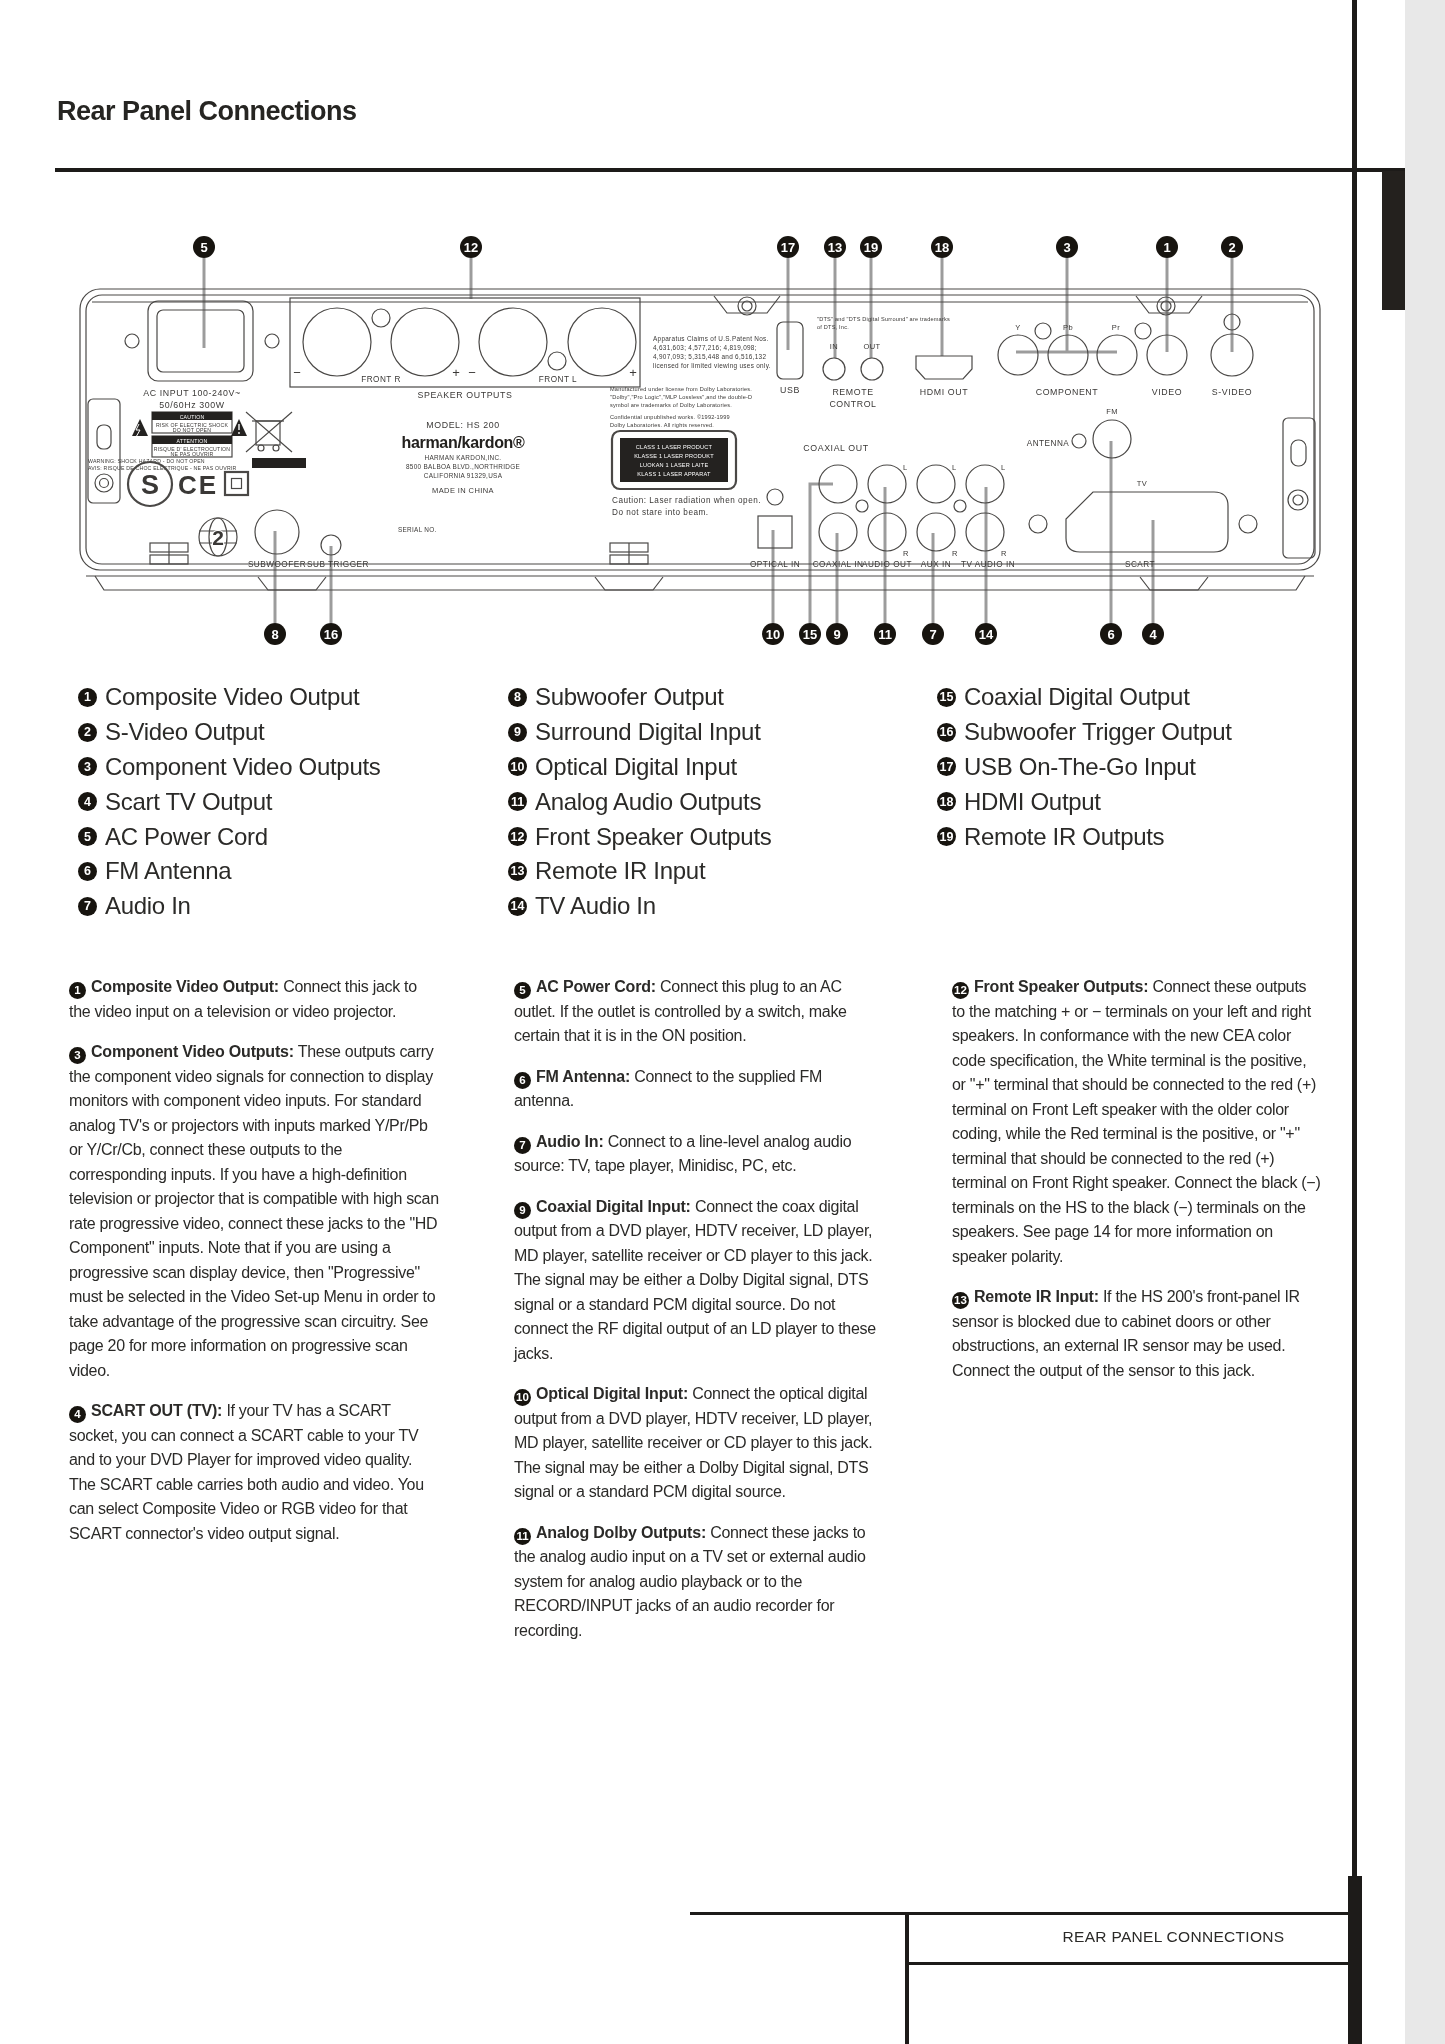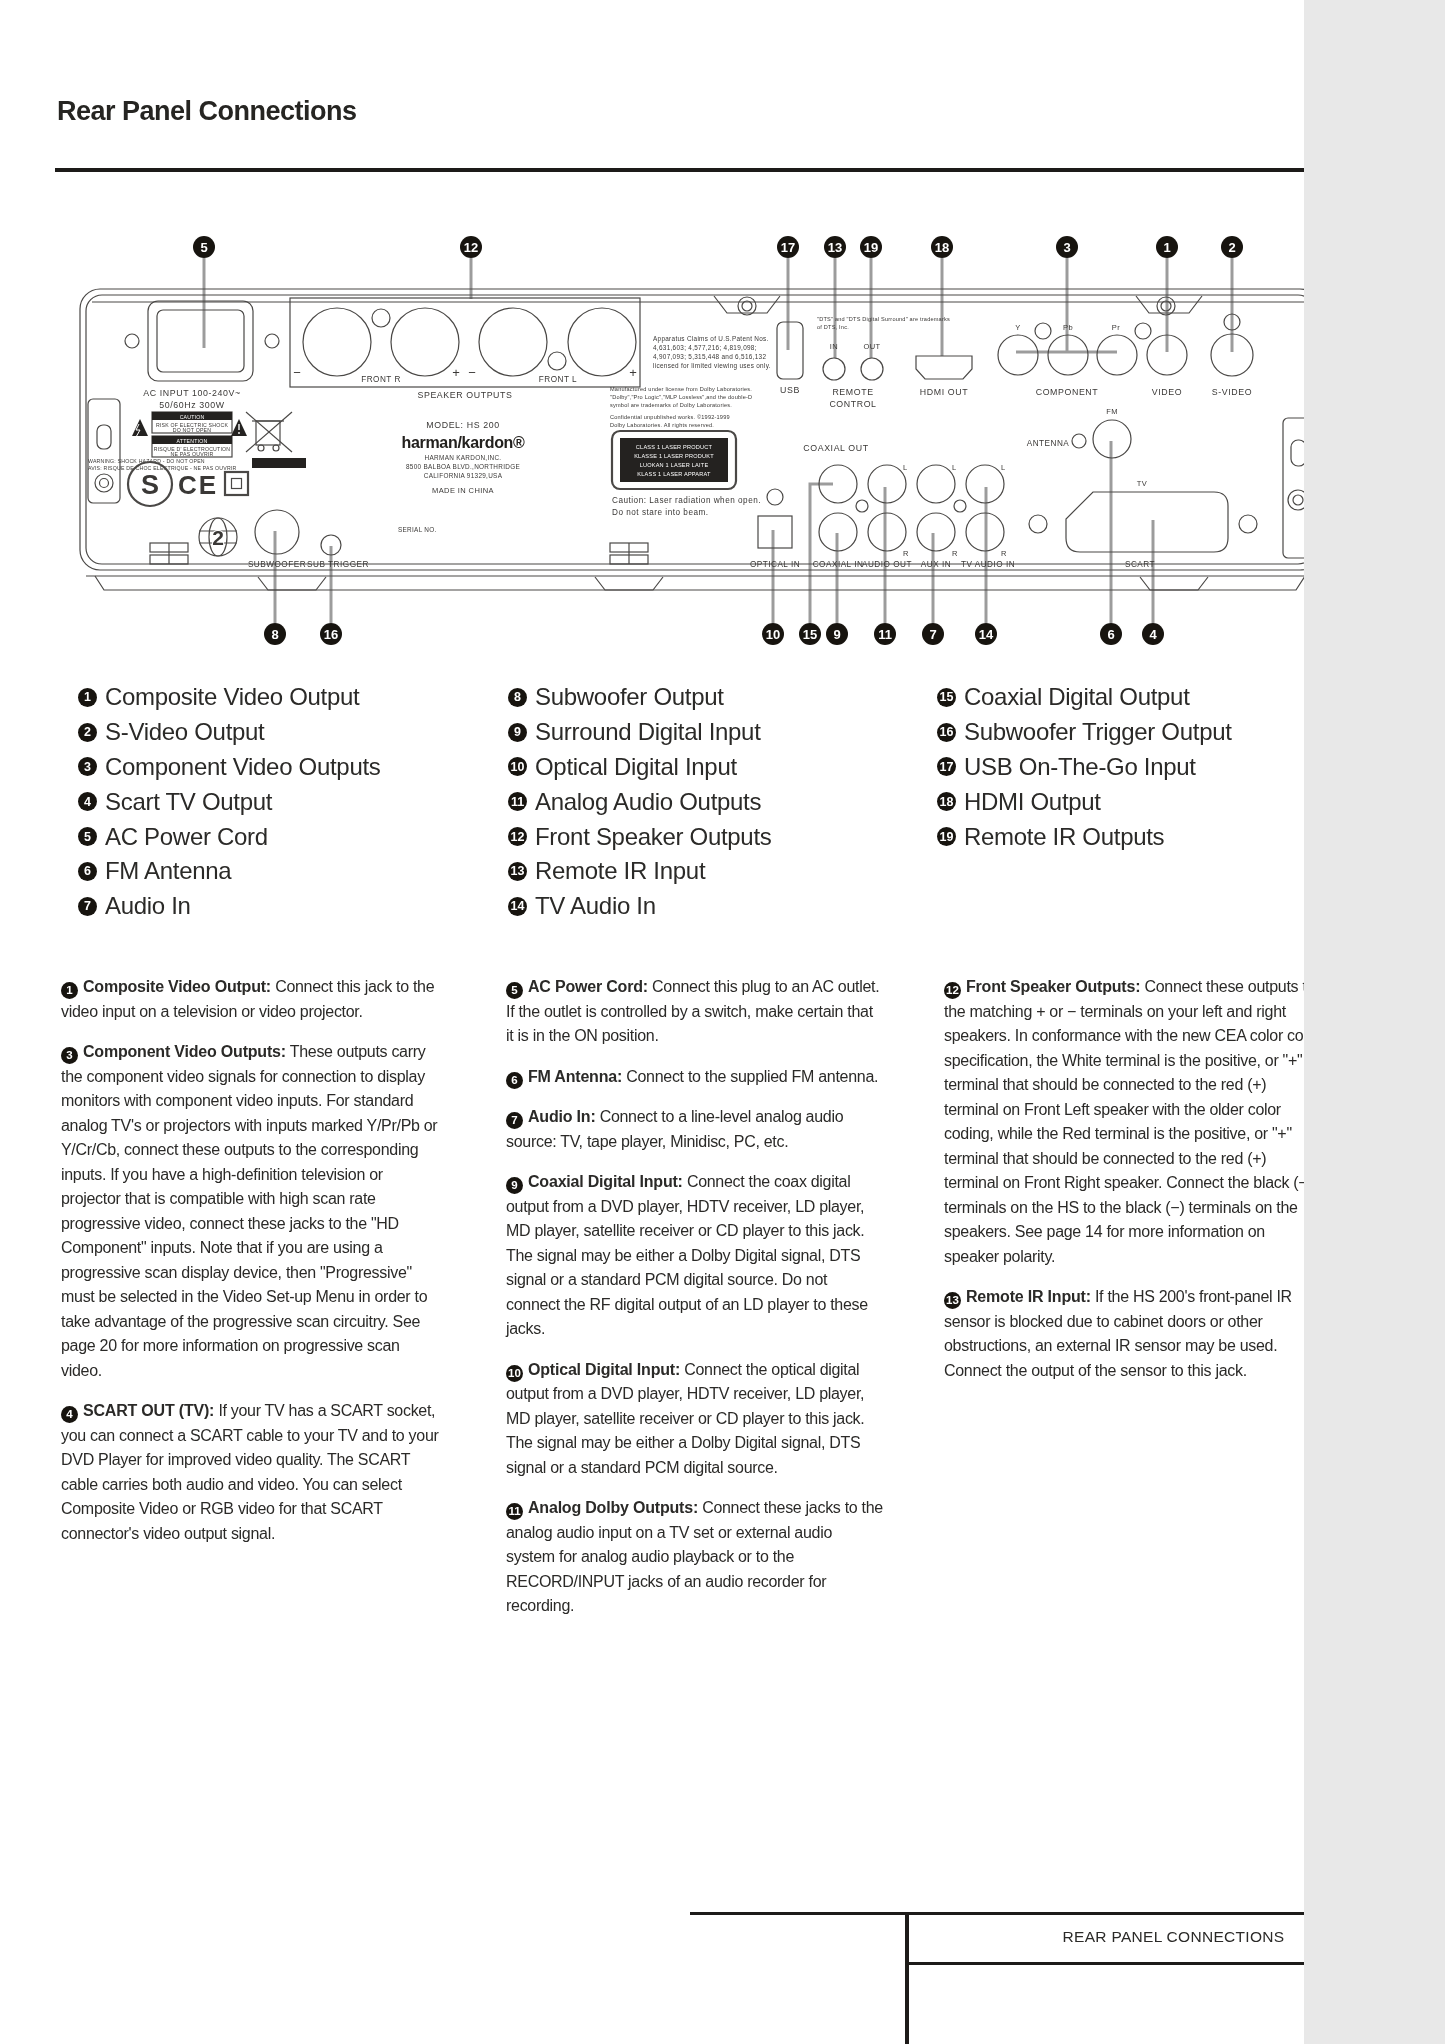--- a/index.html
+++ b/index.html
@@ -1,16 +1,16 @@
 <!DOCTYPE html>
 <html><head>
 <meta charset="utf-8">
 <style>
   html,body{margin:0;padding:0;background:#e8e8e8;}
-  .page{position:relative;width:1304px;height:2044px;background:#ffffff;overflow:hidden;
+  .page{position:relative;width:1405px;height:2044px;background:#ffffff;overflow:hidden;
         font-family:"Liberation Sans","DejaVu Sans",sans-serif;color:#2b2a28;}
   
   .page-title{position:absolute;left:57px;top:96px;font-size:27px;font-weight:bold;
               letter-spacing:-0.5px;color:#262522;}
   .title-rule{position:absolute;left:55px;top:168px;width:1390px;height:4px;background:#1d1b19;}
   .right-rule{position:absolute;left:1352px;top:0;width:5px;height:2044px;background:#1d1b19;}
   .right-rule-thick{position:absolute;left:1348px;top:1876px;width:14px;height:168px;background:#1d1b19;}
   .lang-tab{position:absolute;left:1382px;top:171px;width:63px;height:139px;background:#24211e;
             display:flex;align-items:center;justify-content:center;}
   .lang-tab span{writing-mode:vertical-rl;color:#fff;font-weight:bold;font-size:16px;letter-spacing:1.5px;}
@@ -21,21 +21,21 @@
          width:19px;height:19px;border-radius:50%;background:#17140f;color:#fff;
          font-size:12.5px;font-weight:bold;margin-right:8px;}
   .legend .lbl{font-size:24px;letter-spacing:-0.3px;color:#2b2a28;}
   #legend-col1{left:78px;top:680px;}
   #legend-col2{left:508px;top:680px;}
   #legend-col3{left:937px;top:680px;}
   
   .bodycol{position:absolute;top:975px;width:382px;font-size:16px;line-height:24.5px;
            letter-spacing:-0.3px;color:#2b2a28;}
   #bodycol1{left:57px;} #bodycol2{left:502px;} #bodycol3{left:940px;}
-  .para{margin:0 0 16px 4px;}
+  .para{margin:0 0 16px 12px;}
   .para b{letter-spacing:-0.2px;}
   .pbadge{display:inline-block;width:17px;height:17px;border-radius:50%;background:#17140f;color:#fff;
           font-size:11.5px;font-weight:bold;text-align:center;line-height:17px;vertical-align:-2px;
           margin-right:5px;letter-spacing:0;}
   
   .footer-rule{position:absolute;left:690px;top:1912px;width:672px;height:3px;background:#1d1b19;}
   .footer-vline{position:absolute;left:905px;top:1912px;width:4px;height:132px;background:#1d1b19;}
   .footer-bline{position:absolute;left:905px;top:1962px;width:447px;height:3px;background:#1d1b19;}
   .footer-text{position:absolute;left:905px;top:1912px;width:447px;height:50px;display:flex;
                align-items:center;justify-content:center;padding-left:90px;box-sizing:border-box;

